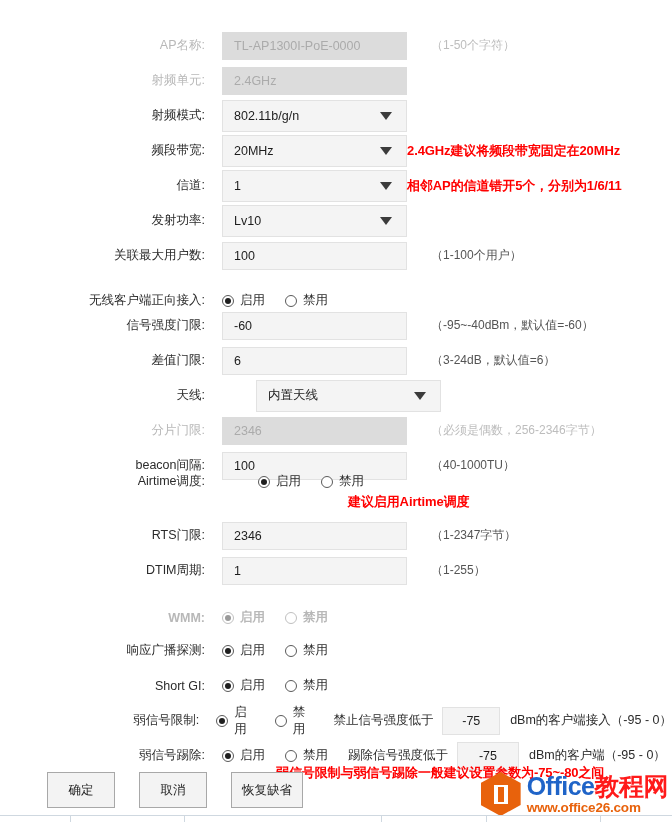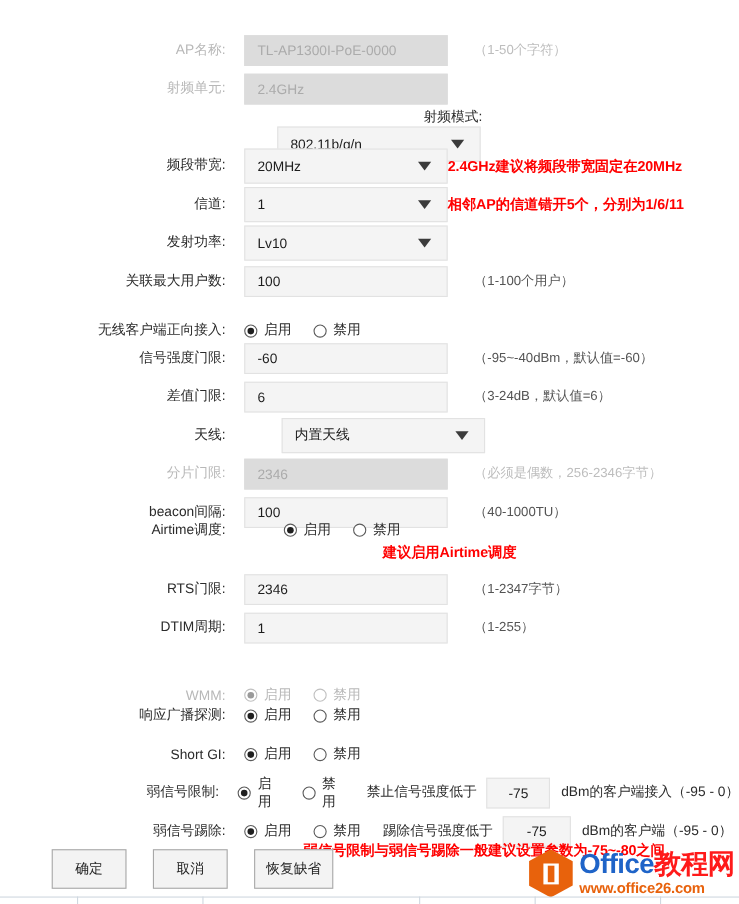--- a/index.html
+++ b/index.html
@@ -242,21 +242,21 @@
           <div class="field disabled">TL-AP1300I-PoE-0000</div>
         </div>
         <div class="hint disabled">（1-50个字符）</div>
       </div>
       <div class="row" style="top: 63px;">
         <div class="label disabled">射频单元:</div>
         <div class="ctrl">
           <div class="field disabled">2.4GHz</div>
         </div>
       </div>
-      <div class="row" style="top: 98px; flex-direction: column;">
+      <div class="row" style="top: 98px;">
         <div class="label">射频模式:</div>
         <div class="ctrl">
           <div class="select">
             <span>802.11b/g/n</span>
             <span class="caret"></span>
           </div>
         </div>
       </div>
       <div class="row" style="top: 133px;">
         <div class="label">频段带宽:</div>
@@ -366,21 +366,21 @@
         </div>
         <div class="hint">（1-2347字节）</div>
       </div>
       <div class="row" style="top: 553px;">
         <div class="label">DTIM周期:</div>
         <div class="ctrl">
           <div class="field">1</div>
         </div>
         <div class="hint">（1-255）</div>
       </div>
-      <div class="row" style="top: 614px;">
+      <div class="row" style="top: 600px; font-weight: bold;">
         <div class="label disabled">WMM:</div>
         <div class="ctrl">
           <div class="radios">
             <label class="radio checked dim">
               <span class="dot"></span>
               <span>启用</span>
             </label>
             <label class="radio dim">
               <span class="dot"></span>
               <span>禁用</span>

